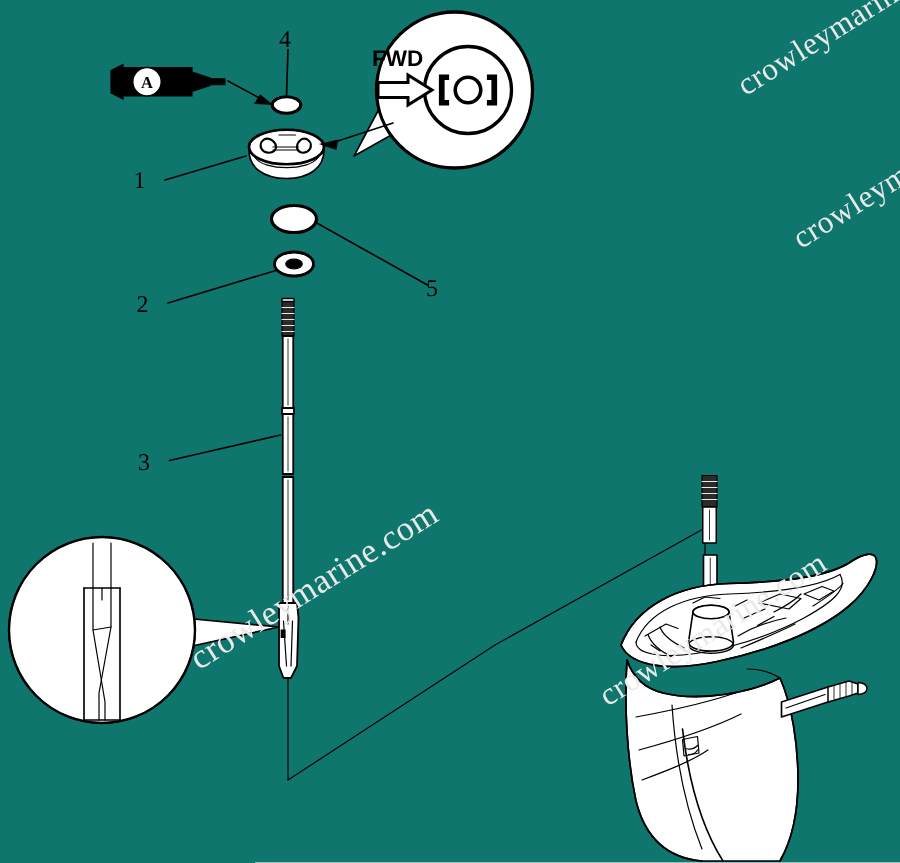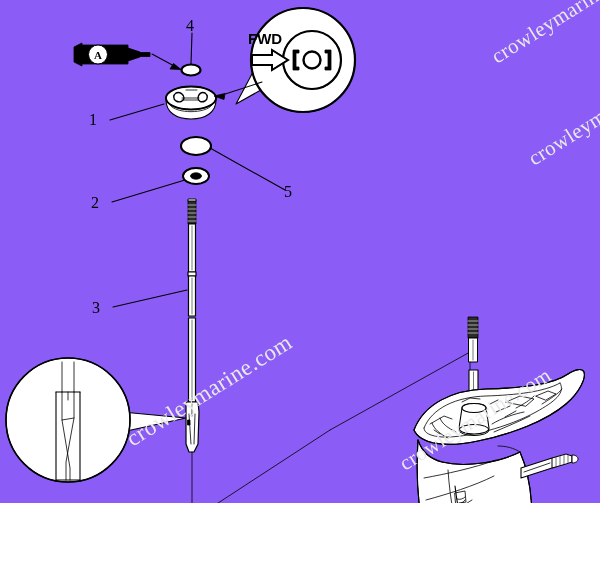--- a/index.html
+++ b/index.html
@@ -6,22 +6,22 @@
     margin: 0;
     padding: 0;
     background: #ffffff;
   }
   body {
     font-family: "Liberation Sans", sans-serif;
   }
   #diagram-root {
     position: relative;
     width: 600px;
-    height: 503px;
-    background: #8b5cf6;
+    height: 575px;
+    background: #0f766e;
     overflow: hidden;
   }
   #diagram-svg {
     position: absolute;
     left: 0;
     top: 0;
     width: 600px;
     height: 575px;
     display: block;
   }

